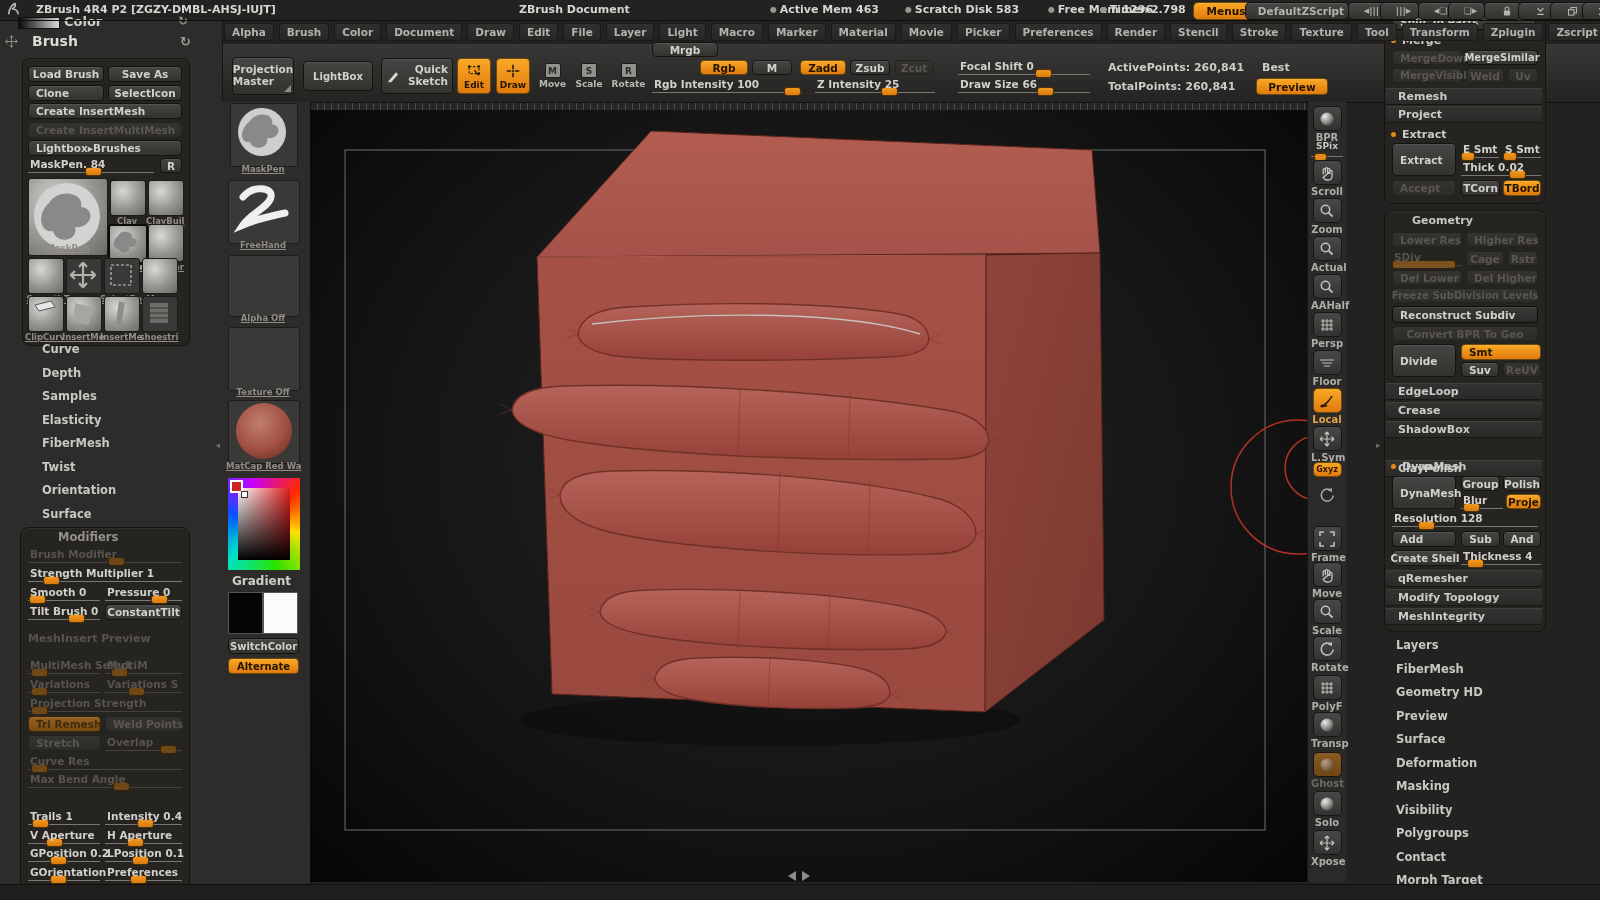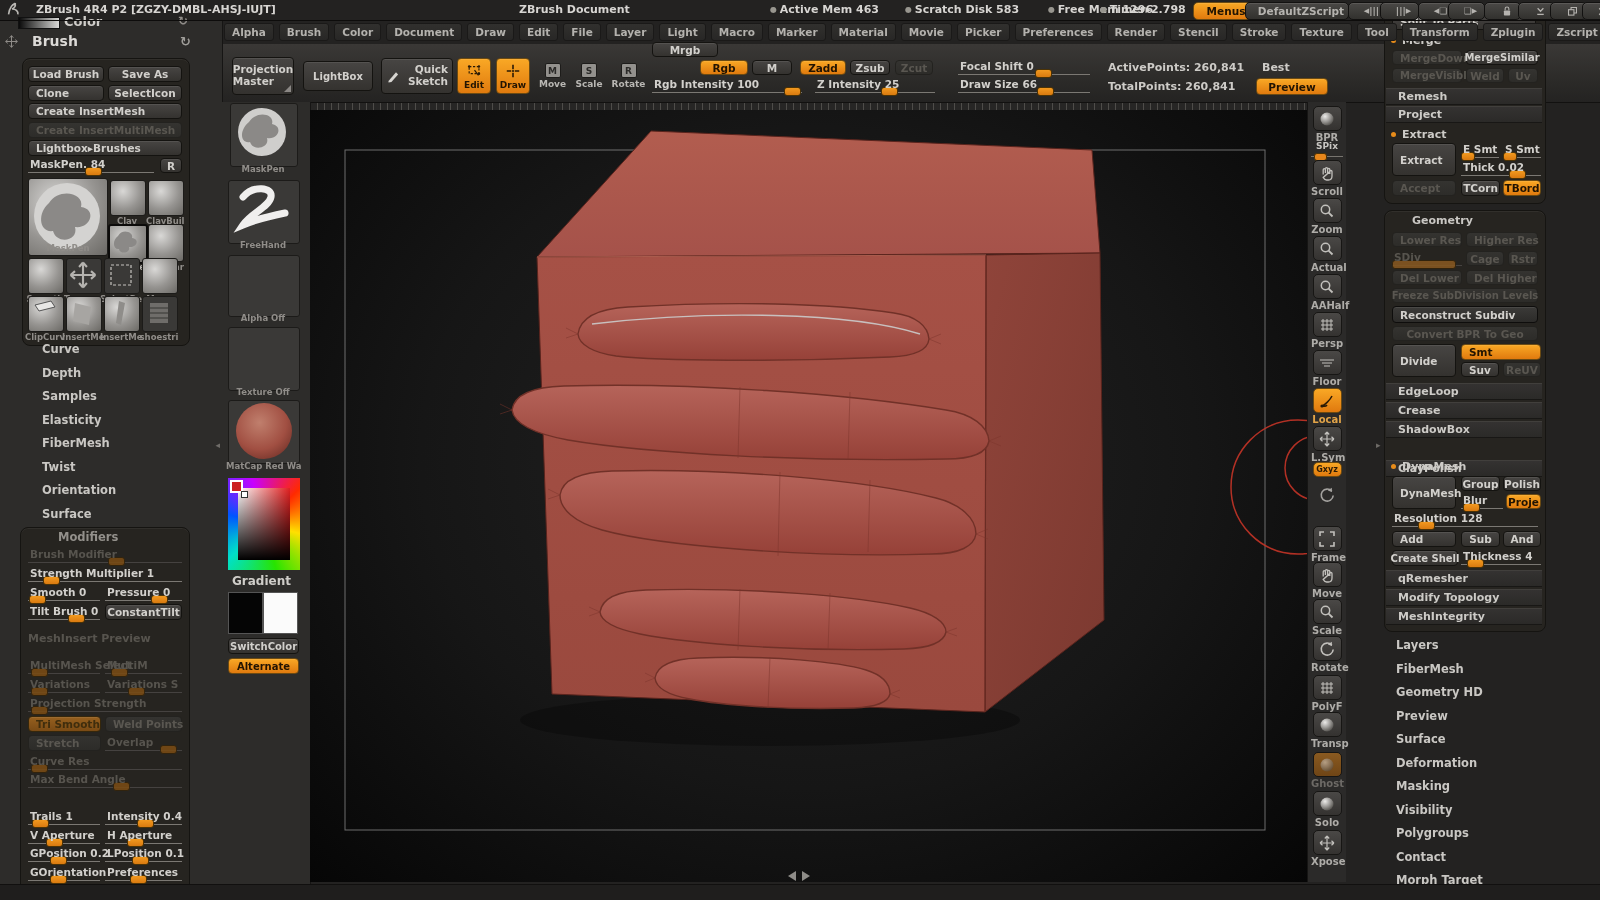--- a/index.html
+++ b/index.html
@@ -27,21 +27,21 @@
   .hdr{position:absolute;font-size:11px;color:#cdcbc7;white-space:nowrap;}
   .bdot{position:absolute;left:-11px;top:4px;width:5px;height:5px;border-radius:50%;background:#e78c1a;}
   .bar{position:absolute;left:2px;height:17px;display:flex;align-items:center;
        background:linear-gradient(#343231,#2b2a28);border-top:1px solid #413f3c;border-bottom:1px solid #181715;
        color:#cdcbc7;font-size:11px;padding-left:12px;box-sizing:border-box;cursor:pointer;white-space:nowrap;}
   .tray-box{position:absolute;background:#26241f;background:#262420;border:1px solid #151411;border-radius:8px;
        box-shadow:inset 0 1px 0 rgba(255,255,255,.05);}
   .thumb{position:absolute;background:radial-gradient(circle at 35% 30%,#d9d8d6,#969491 55%,#6b6965);
        border:1px solid #1c1b19;border-radius:3px;cursor:pointer;}
   .thumb.flat{background:#3a3937;}
-  .tlabel{position:absolute;font-size:8.5px;color:#908d89;text-align:center;white-space:nowrap;cursor:default;}
+  .tlabel{position:absolute;font-size:8.5px;color:#908d89;text-align:center;white-space:nowrap;cursor:default;text-decoration:underline;}
   .seclab{font-size:11.5px;color:#c9c7c3;cursor:pointer;white-space:nowrap;}
   
   .titlebar{position:absolute;left:0;top:0;width:1600px;height:20px;z-index:50;
        background:linear-gradient(#29282승,#292827,#1b1a19);border-bottom:1px solid #0d0c0b;}
   .tb-text{position:absolute;top:3px;font-size:11px;color:#d7d5d2;white-space:nowrap;}
   .stat::before{content:"● ";color:#98968f;font-size:8px;vertical-align:1px;}
   .wbtn{position:absolute;top:2px;height:16px;display:flex;align-items:center;justify-content:center;
        background:linear-gradient(#4a4846,#32312e);border:1px solid #121110;border-radius:5px;cursor:pointer;
        color:#b5b3af;font-size:9px;box-shadow:inset 0 1px 0 rgba(255,255,255,.1);padding-left:8px;}
   .wbtn.or{background:linear-gradient(#f9a825,#e07a0e);color:#221402;border-color:#6b4a12;}
@@ -387,21 +387,21 @@
     <div class="slider" style="left:28px;top:566px;width:72px;height:15px"><span class="lab">Smooth 0</span><span class="track"></span><span class="th" style="left:2%"></span></div>
     <div class="slider" style="left:105px;top:566px;width:77px;height:15px"><span class="lab">Pressure 0</span><span class="track"></span><span class="th" style="left:60%"></span></div>
     <div class="slider" style="left:28px;top:585px;width:72px;height:15px"><span class="lab">Tilt Brush 0</span><span class="track"></span><span class="th" style="left:55%"></span></div>
     <div class="btn" style="left:105px;top:584px;width:77px;height:16px">ConstantTilt</div>
     <span class="hdr" style="left:28px;top:612px;color:#57544e">MeshInsert Preview</span>
     <div class="slider dis" style="left:28px;top:639px;width:72px;height:15px"><span class="lab">MultiMesh Select</span><span class="track"></span><span class="th" style="left:4%"></span></div>
     <div class="slider dis" style="left:105px;top:639px;width:77px;height:15px"><span class="lab">MultiM</span><span class="track"></span><span class="th" style="left:8%"></span></div>
     <div class="slider dis" style="left:28px;top:658px;width:72px;height:15px"><span class="lab">Variations</span><span class="track"></span><span class="th" style="left:4%"></span></div>
     <div class="slider dis" style="left:105px;top:658px;width:77px;height:15px"><span class="lab">Variations S</span><span class="track"></span><span class="th" style="left:30%"></span></div>
     <div class="slider dis" style="left:28px;top:677px;width:154px;height:15px"><span class="lab">Projection Strength</span><span class="track"></span><span class="th" style="left:2%"></span></div>
-    <div class="btn disor lft" style="left:28px;top:696px;width:73px;height:16px">Tri Smooth</div>
+    <div class="btn disor lft" style="left:28px;top:696px;width:73px;height:16px">Tri Remesh</div>
     <div class="btn dis lft" style="left:105px;top:696px;width:77px;height:16px">Weld Points</div>
     <div class="btn dis lft" style="left:28px;top:715px;width:73px;height:16px">Stretch</div>
     <div class="slider dis" style="left:105px;top:716px;width:77px;height:15px"><span class="lab">Overlap</span><span class="track"></span><span class="th" style="left:72%"></span></div>
     <div class="slider dis" style="left:28px;top:735px;width:154px;height:15px"><span class="lab">Curve Res</span><span class="track"></span><span class="th" style="left:2%"></span></div>
     <div class="slider dis" style="left:28px;top:753px;width:154px;height:15px"><span class="lab">Max Bend Angle</span><span class="track"></span><span class="th" style="left:55%"></span></div>
     <div class="slider" style="left:28px;top:790px;width:72px;height:15px"><span class="lab">Trails 1</span><span class="track"></span><span class="th" style="left:6%"></span></div>
     <div class="slider" style="left:105px;top:790px;width:77px;height:15px"><span class="lab">Intensity 0.4</span><span class="track"></span><span class="th" style="left:42%"></span></div>
     <div class="slider" style="left:28px;top:809px;width:72px;height:15px"><span class="lab">V Aperture</span><span class="track"></span><span class="th" style="left:25%"></span></div>
     <div class="slider" style="left:105px;top:809px;width:77px;height:15px"><span class="lab">H Aperture</span><span class="track"></span><span class="th" style="left:28%"></span></div>
     <div class="slider" style="left:28px;top:827px;width:72px;height:15px"><span class="lab">GPosition 0.2</span><span class="track"></span><span class="th" style="left:30%"></span></div>

